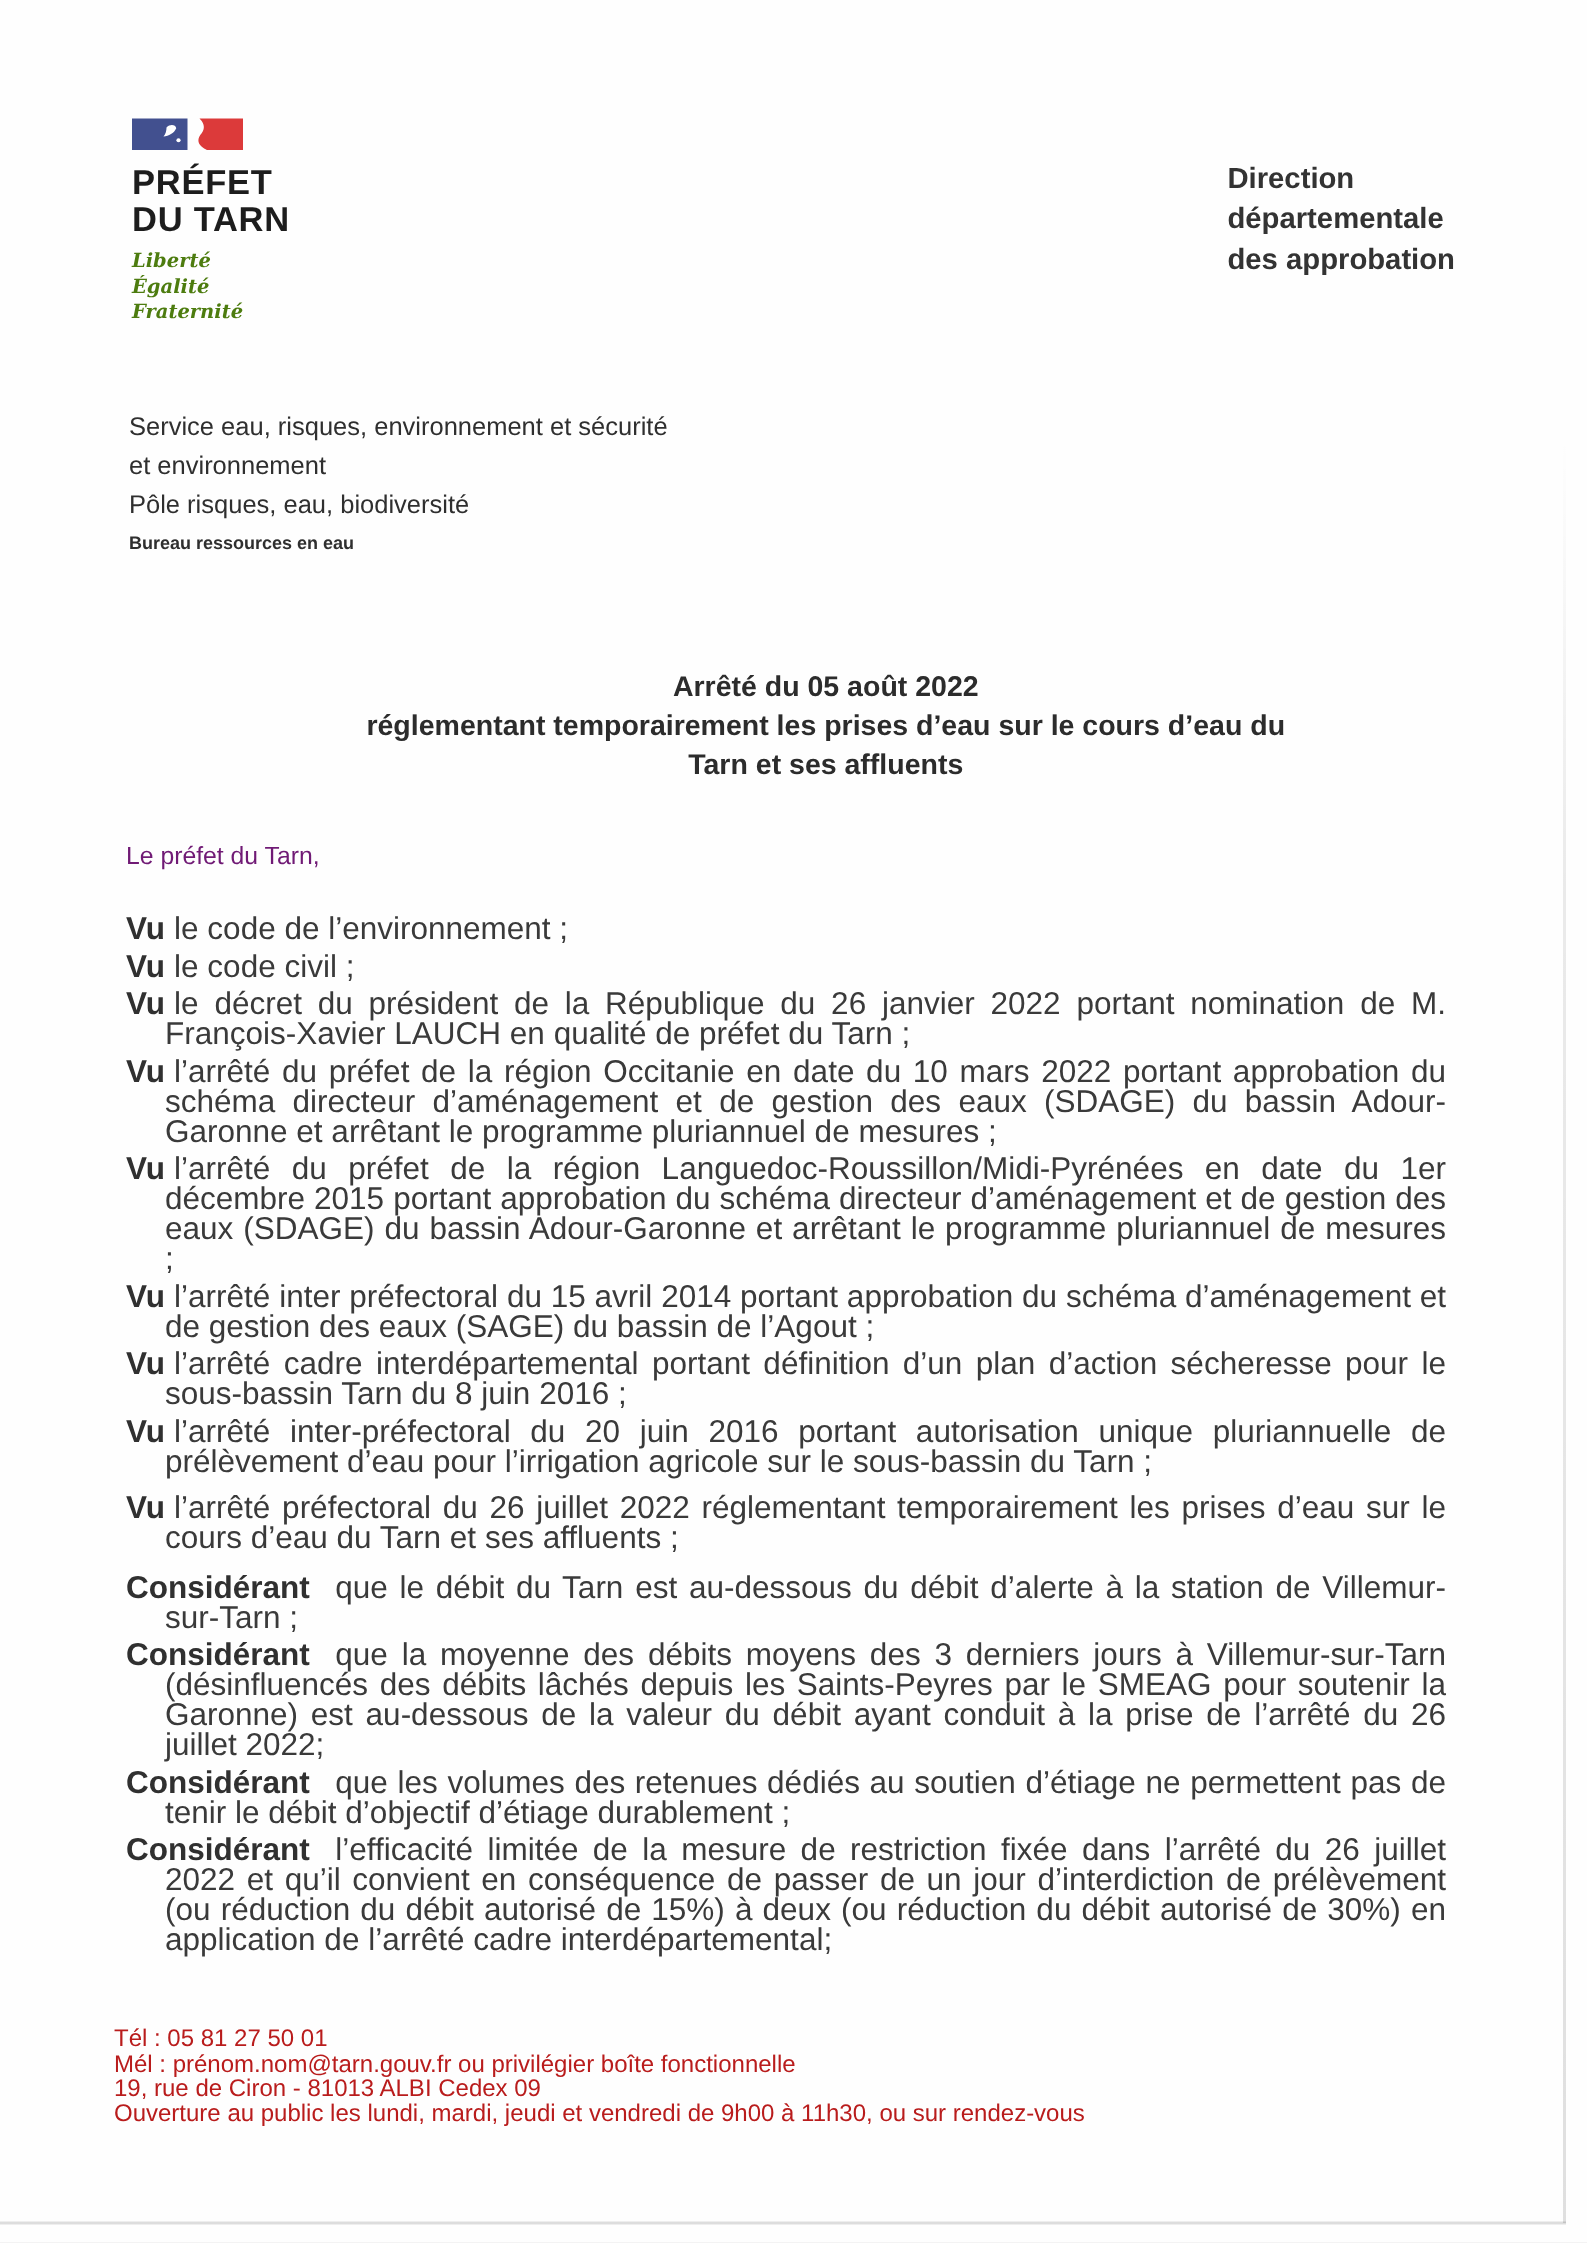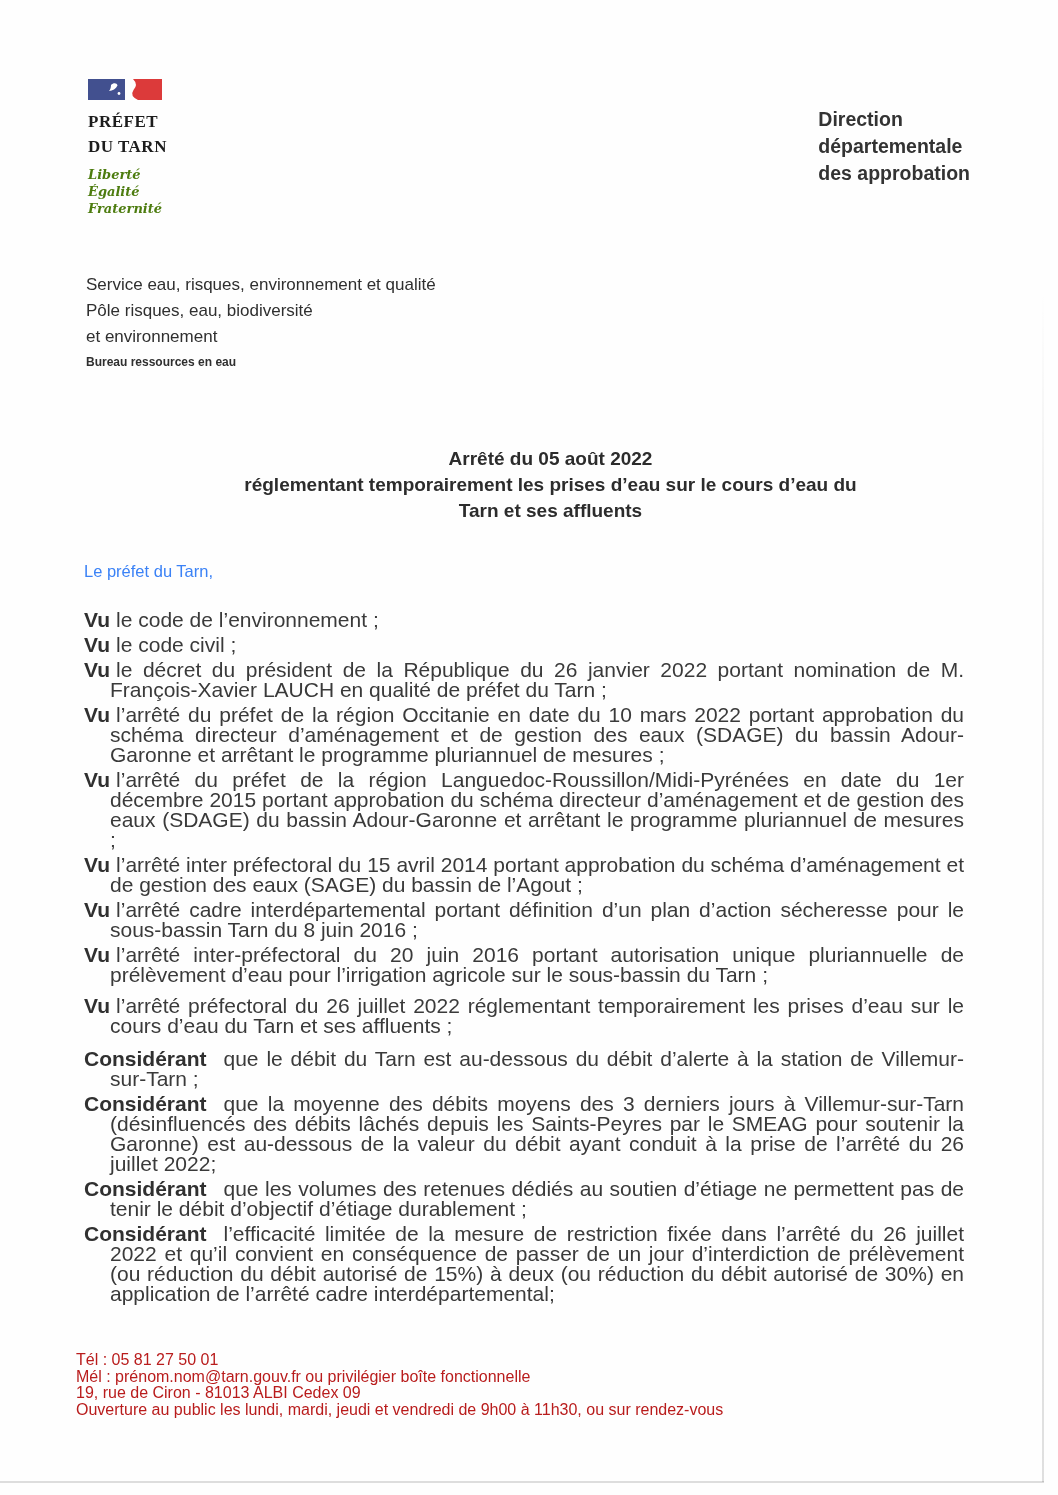--- a/index.html
+++ b/index.html
@@ -11,22 +11,22 @@
     background:#fefefe;
     color:#3a3a3a;
     font-family:"Liberation Sans","DejaVu Sans",sans-serif;
     overflow:hidden;
   }
   
   .brand { position:absolute; left:88px; top:78px; }
   .flag { display:block; }
   .brand-name {
     margin-top:7px;
-    font-size:17px; line-height:25px; font-weight:800;
-    letter-spacing:0.5px; color:#1d1d1d;font-family:Liberation Serif, serif;
+    font-size:23px; line-height:25px; font-weight:800;
+    letter-spacing:0.5px; color:#1d1d1d;
   }
   .motto {
     margin-top:7px;
     font-family:"DejaVu Serif","Liberation Serif",serif;
     font-style:italic; font-weight:600;
     font-size:13px; line-height:17px; color:#4d7c0f;
   }
   .direction {
     position:absolute; right:88px; top:106px;
     text-align:left;
@@ -36,21 +36,21 @@
   .service { position:absolute; left:86px; top:272px; color:#2f2f2f; }
   .service .s-line { font-size:17px; line-height:26px; font-weight:500; }
   .service .s-sub  { font-size:12px; line-height:17px; font-weight:600; margin-top:4px; }
   
   .doc-title {
     position:absolute; left:0; right:0; top:446px;
     text-align:center;
     font-size:19px; line-height:26px; font-weight:700; color:#2c2c2c;padding-left:43px;
   }
   
-  .salutation { position:absolute; left:84px; top:562px; font-size:16.5px; color:#3b82f6; }
+  .salutation { position:absolute; left:84px; top:562px; font-size:16.5px; color:#701a75; }
   .body-text  { position:absolute; left:84px; top:610px; width:880px; }
   .item {
     margin:0 0 5px 0;
     font-size:21px; line-height:20px;
     text-align:justify;
     padding-left:26px; text-indent:-26px;
     color:#3a3a3a;
   }
   .item .kw   { font-weight:700; color:#303030; margin-right:6px; }
   .item .kw-c { font-weight:700; color:#303030; margin-right:17px; }
@@ -94,23 +94,23 @@
     </div>
   </div>
 
   <div class="direction">
     <div>Direction</div>
     <div>départementale</div>
     <div>des approbation</div>
   </div>
 
   <div class="service">
-    <div class="s-line">Service eau, risques, environnement et qualité</div>
+    <div class="s-line">Service eau, risques, environnement et sécurité</div>
+    <div class="s-line">et environnement</div>
     <div class="s-line">Pôle risques, eau, biodiversité</div>
-    <div class="s-line">et environnement</div>
     <div class="s-sub">Bureau ressources en eau</div>
   </div>
 
   <div class="doc-title">
     <div>Arrêté du 05 août 2022</div>
     <div>réglementant temporairement les prises d’eau sur le cours d’eau du</div>
     <div>Tarn et ses affluents</div>
   </div>
 
   <div class="salutation">Le préfet du Tarn,</div>

